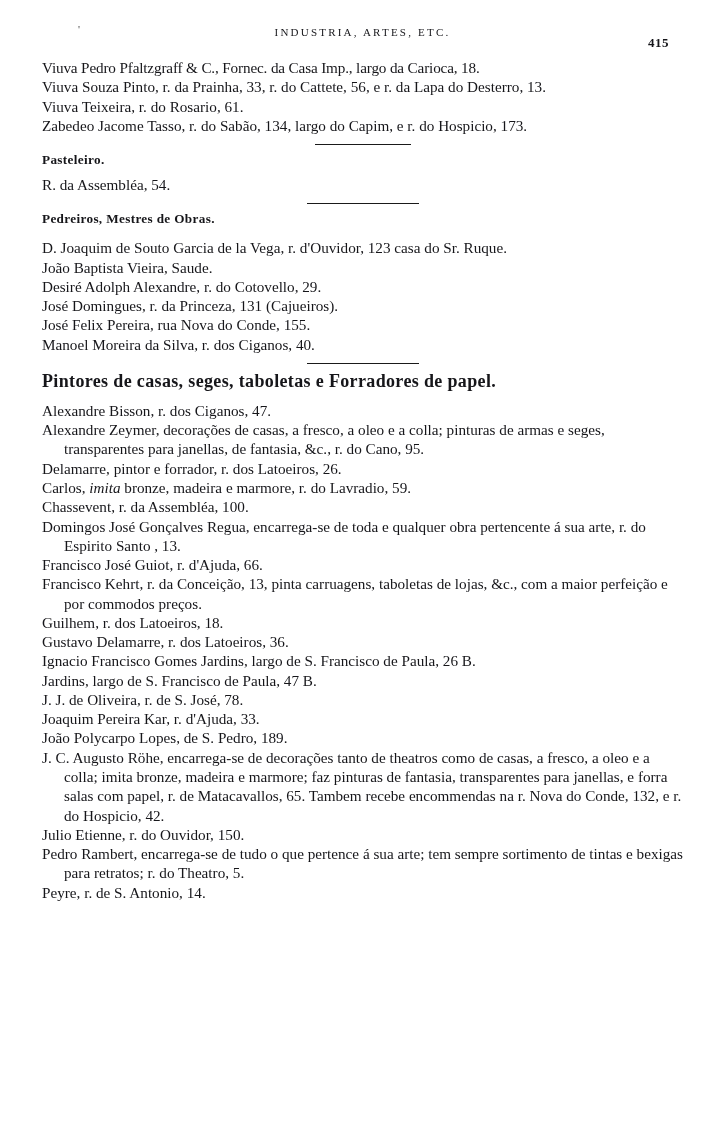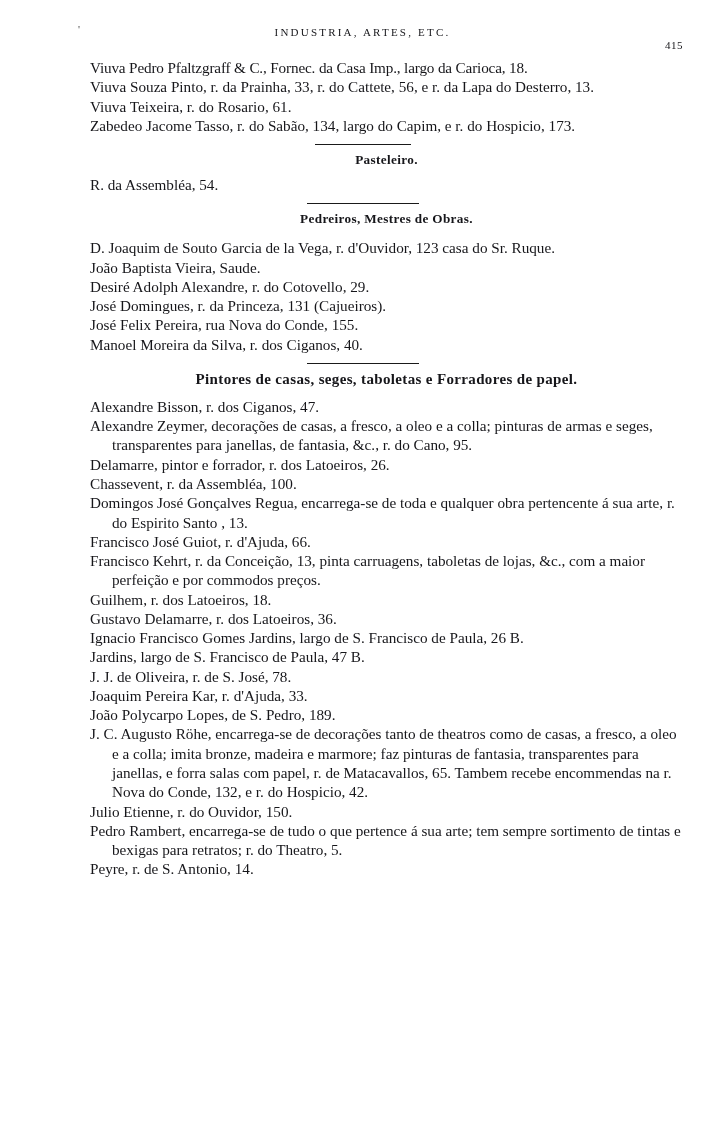--- a/index.html
+++ b/index.html
@@ -41,24 +41,24 @@
   .header-title {
     font-family: "Liberation Serif", serif;
     font-weight: normal;
     font-size: 11px;
     letter-spacing: 2.2px;
     white-space: pre;
     text-align: right;
   }
   .header-page {
     position: absolute;
-    right: 0;
+    right: 14px;
     bottom: 1px;
-    font-weight: normal;
-    font-size: 11px;
+    font-weight: bold;
+    font-size: 13px;
     letter-spacing: 0.5px;
   }
   .entries {
     font-size: 15.2px;
     line-height: 1.268;
   }
   .entry {
     margin: 0 0 0 0;
     padding-left: 22px;
     text-indent: -22px;
@@ -70,32 +70,31 @@
   .rule {
     width: 96px;
     height: 0;
     border-top: 1.4px solid #1a1a1a;
     margin: 9px auto 7px auto;
   }
   .rule.wide {
     width: 112px;
   }
   .section-title {
-    text-align: center;
+    text-align: left;
     font-weight: bold;
     font-size: 13.2px;
     letter-spacing: 0.35px;
     margin: 0 0 7px 0;
   }
   .section-title.small {
-    font-size: 15px;
+    font-size: 18px;
   }
   .sec-block {
     margin-top: 2px;
-    margin-left: 48px;
   }
   .spacer-sm { height: 4px; }
   .spacer-xs { height: 2px; }
   i { font-style: italic; }
 </style>
 </head>
 <body>
 
 <div class="page">
 
@@ -141,20 +140,21 @@
 
   <div class="rule wide"></div>
 
   <div class="sec-block">
     <div class="section-title small">Pintores de casas, seges, taboletas e Forradores de papel.</div>
     <div class="spacer-xs"></div>
     <div class="entries">
       <p class="entry">Alexandre Bisson, r. dos Ciganos, 47.</p>
       <p class="entry">Alexandre Zeymer, decorações de casas, a fresco, a oleo e a colla; pinturas de armas e seges, transparentes para janellas, de fantasia, &amp;c., r. do Cano, 95.</p>
       <p class="entry">Delamarre, pintor e forrador, r. dos Latoeiros, 26.</p>
+      <p class="entry">Carlos, <i>imita</i> bronze, madeira e marmore, r. do Lavradio, 59.</p>
       <p class="entry">Chassevent, r. da Assembléa, 100.</p>
       <p class="entry">Domingos José Gonçalves Regua, encarrega-se de toda e qualquer obra pertencente á sua arte, r. do Espirito Santo , 13.</p>
       <p class="entry">Francisco José Guiot, r. d'Ajuda, 66.</p>
       <p class="entry">Francisco Kehrt, r. da Conceição, 13, pinta carruagens, taboletas de lojas, &amp;c., com a maior perfeição e por commodos preços.</p>
       <p class="entry">Guilhem, r. dos Latoeiros, 18.</p>
       <p class="entry">Gustavo Delamarre, r. dos Latoeiros, 36.</p>
       <p class="entry">Ignacio Francisco Gomes Jardins, largo de S. Francisco de Paula, 26 B.</p>
       <p class="entry">Jardins, largo de S. Francisco de Paula, 47 B.</p>
       <p class="entry">J. J. de Oliveira, r. de S. José, 78.</p>
       <p class="entry">Joaquim Pereira Kar, r. d'Ajuda, 33.</p>

